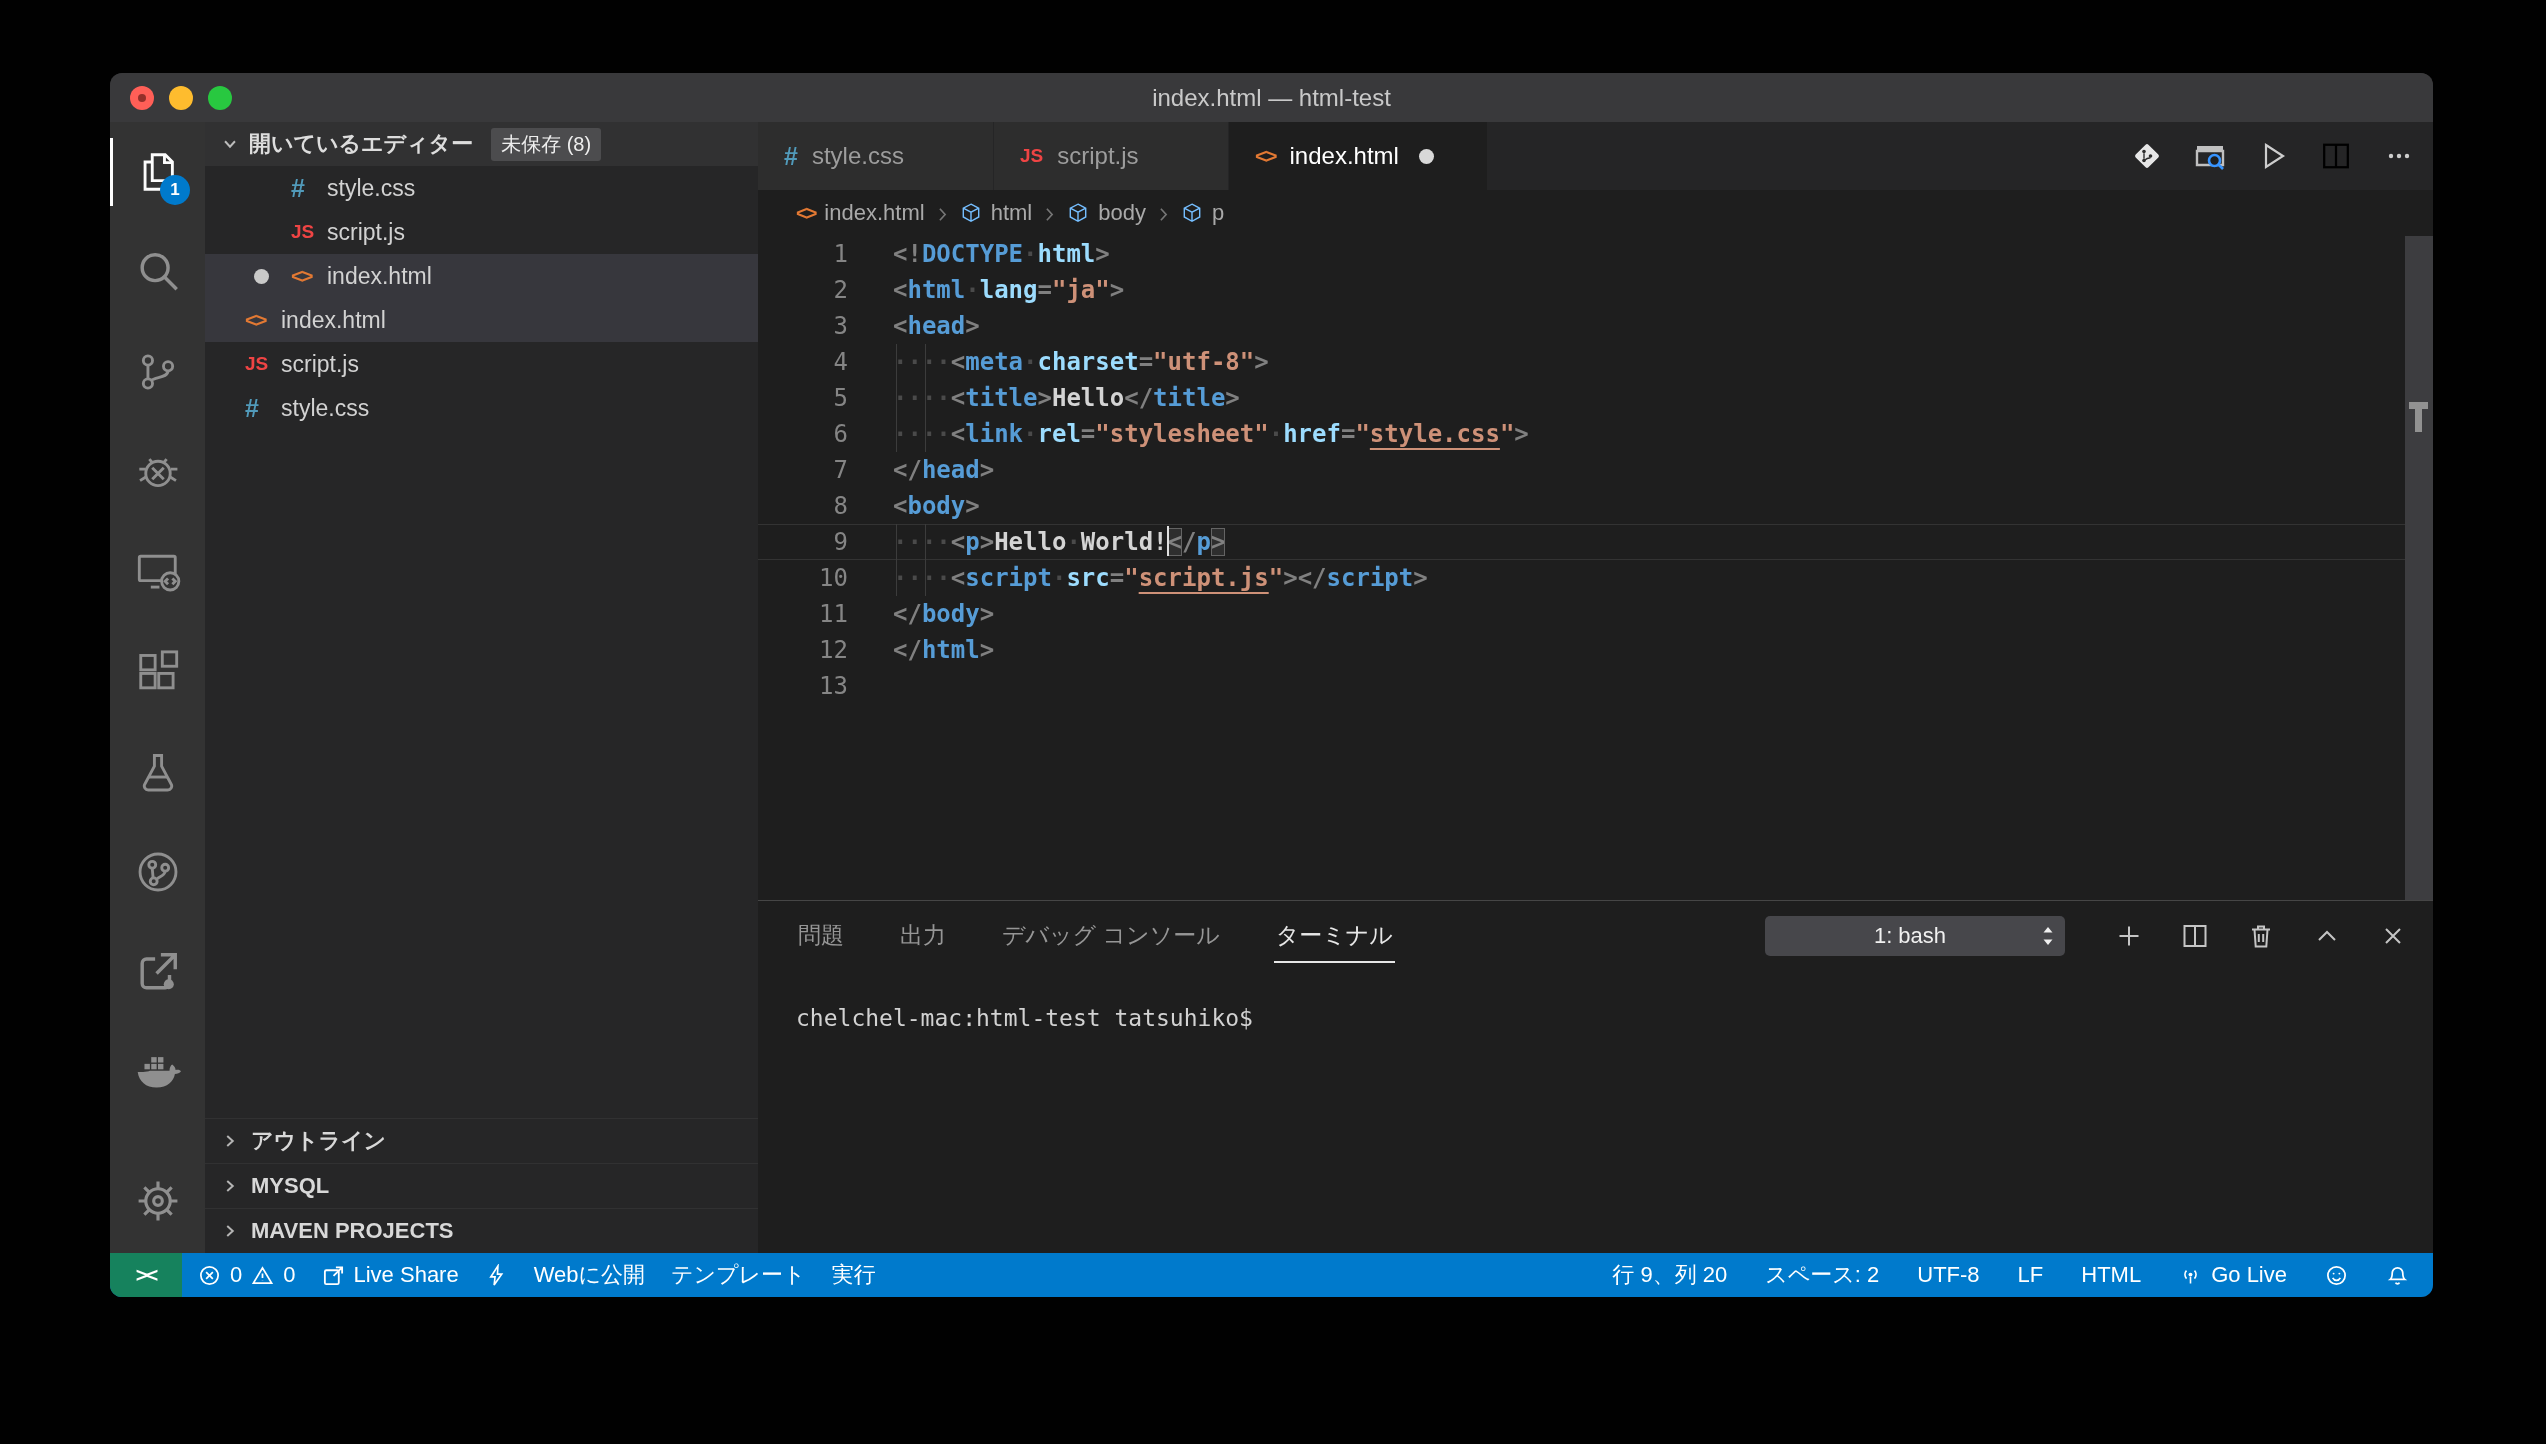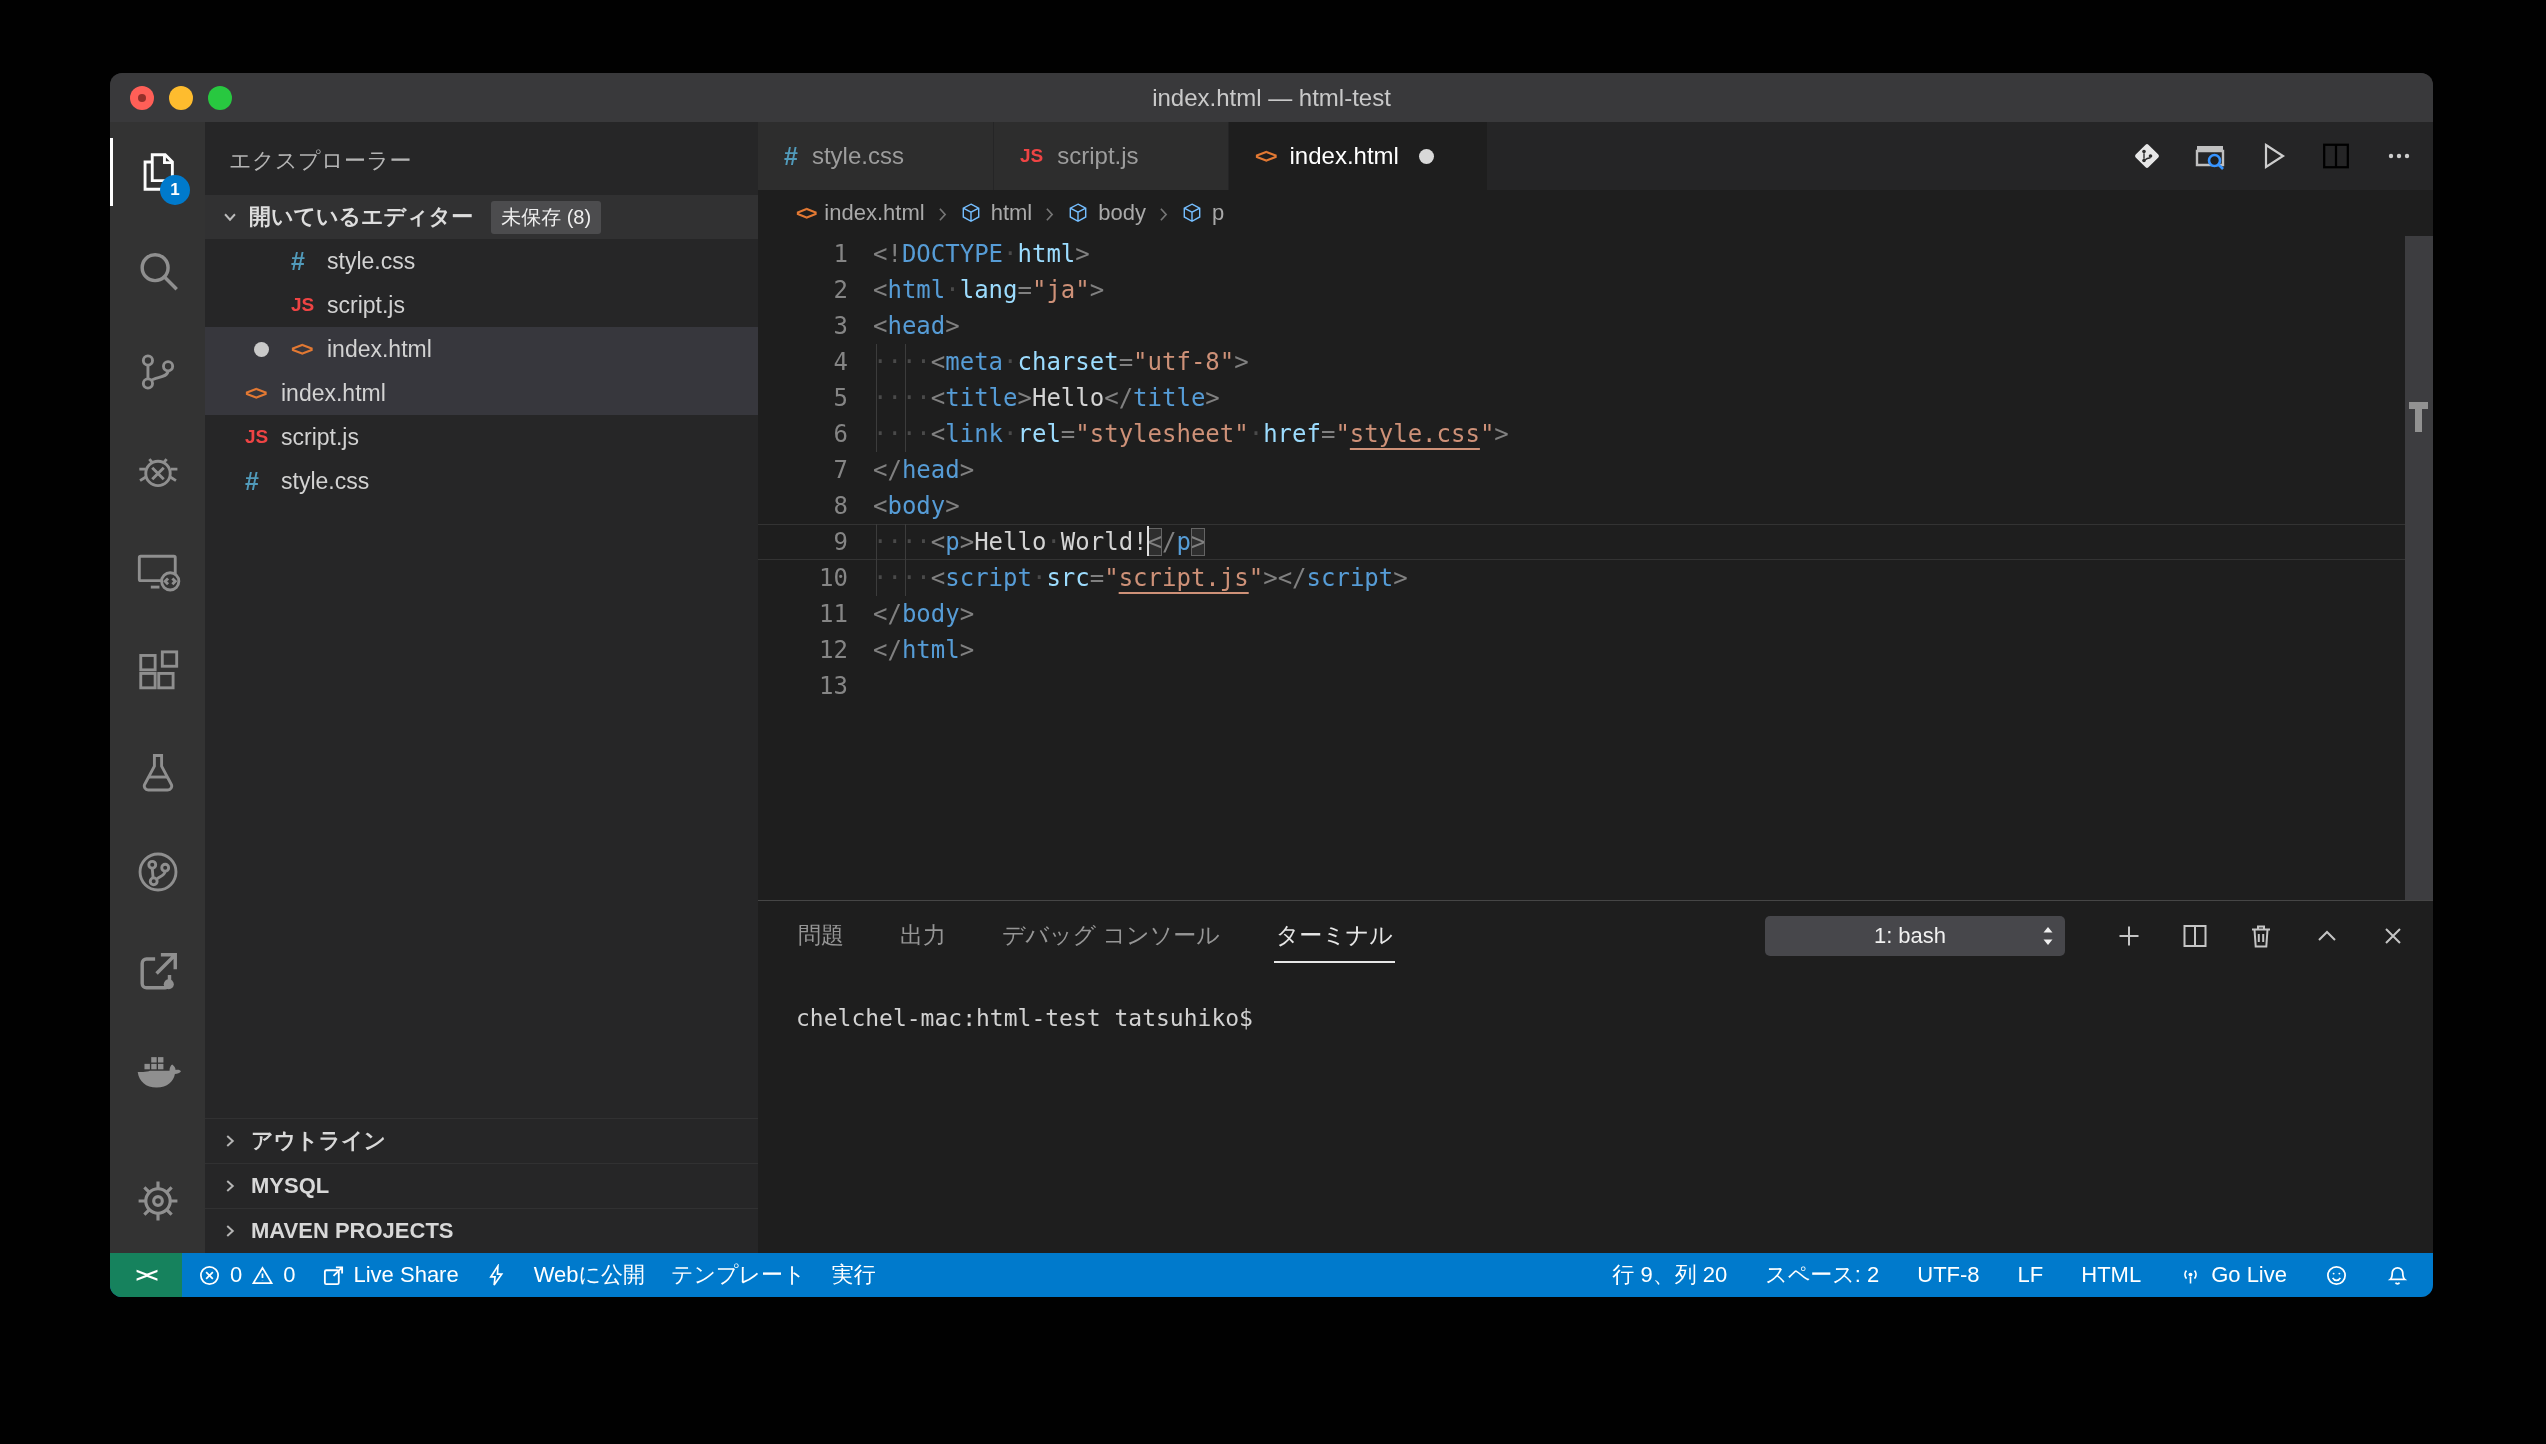--- a/index.html
+++ b/index.html
@@ -75,21 +75,21 @@
   .crumb .icon svg{width:22px;height:22px;display:block;}
   .crumb .fi{width:auto;font-size:20px;}
   .crumb-sep{margin:0 10px;}
   .crumb-sep svg{width:15px;height:23px;display:block;margin-top:2px;}
 
   .code{position:absolute;top:114px;left:0;right:0;bottom:353px;font-family:"DejaVu Sans Mono",monospace;
         font-size:24px;line-height:36px;overflow:hidden;}
   .code-line{display:flex;height:36px;white-space:pre;}
   .code-line.current{box-shadow:inset 0 1px 0 #333333, inset 0 -1px 0 #333333;}
   .ln{width:90px;text-align:right;color:#858585;flex:none;}
-  .lc{margin-left:25px;position:relative;}
+  .lc{margin-left:45px;position:relative;font-weight:bold;}
   .guide{position:absolute;top:0;bottom:0;width:1px;background:#3c3c3c;}
   .tok-p{color:#808080;} .tok-t{color:#569CD6;} .tok-a{color:#9CDCFE;} .tok-s{color:#CE9178;}
   .tok-x{color:#D4D4D4;} .tok-w{color:#4a4a4a;}
   .tok-u{color:#CE9178;text-decoration:underline;text-underline-offset:6px;}
   .tok-b{color:#808080;outline:1px solid #646464;outline-offset:-1px;background:rgba(130,130,130,.16);}
   .cursor{display:inline-block;width:2px;margin:0 -1px;height:30px;background:#dfdfdf;vertical-align:middle;position:relative;top:-2px;}
   .scrollbar{position:absolute;right:0;top:0;bottom:0;width:28px;background:#3d3d40;}
   .sb-deco{position:absolute;top:166px;left:4px;width:19px;height:7px;background:#929292;}
   .sb-deco::after{content:'';position:absolute;left:6px;top:7px;width:7px;height:23px;background:#929292;}
 
@@ -244,21 +244,20 @@
                   <circle cx="16" cy="16" r="8.5"></circle>
                   <circle cx="16" cy="16" r="3"></circle>
                   <path d="M16 2.5v5M16 24.5v5M2.5 16h5M24.5 16h5M6.5 6.5L10 10M22 22l3.5 3.5M25.5 6.5L22 10M10 22l-3.5 3.5"></path>
                 </svg>
               </span>
             </div>
           </div>
       </div>
 
       <div class="sidebar">
-        <div class="sidebar-title">エクスプローラー</div>
         <div class="sec-head oe-head">
           <span class="icon">
               <svg viewBox="0 0 20 20" fill="none" stroke="currentColor" stroke-width="1.8">
                 <path d="M5.5 7.5L10 12.5l4.5-5"></path>
               </svg>
             </span>
           <span>開いているエディター</span>
           <span class="badge-unsaved">未保存 (8)</span>
         </div>
         <div class="rows-oe" id="oe-rows">

